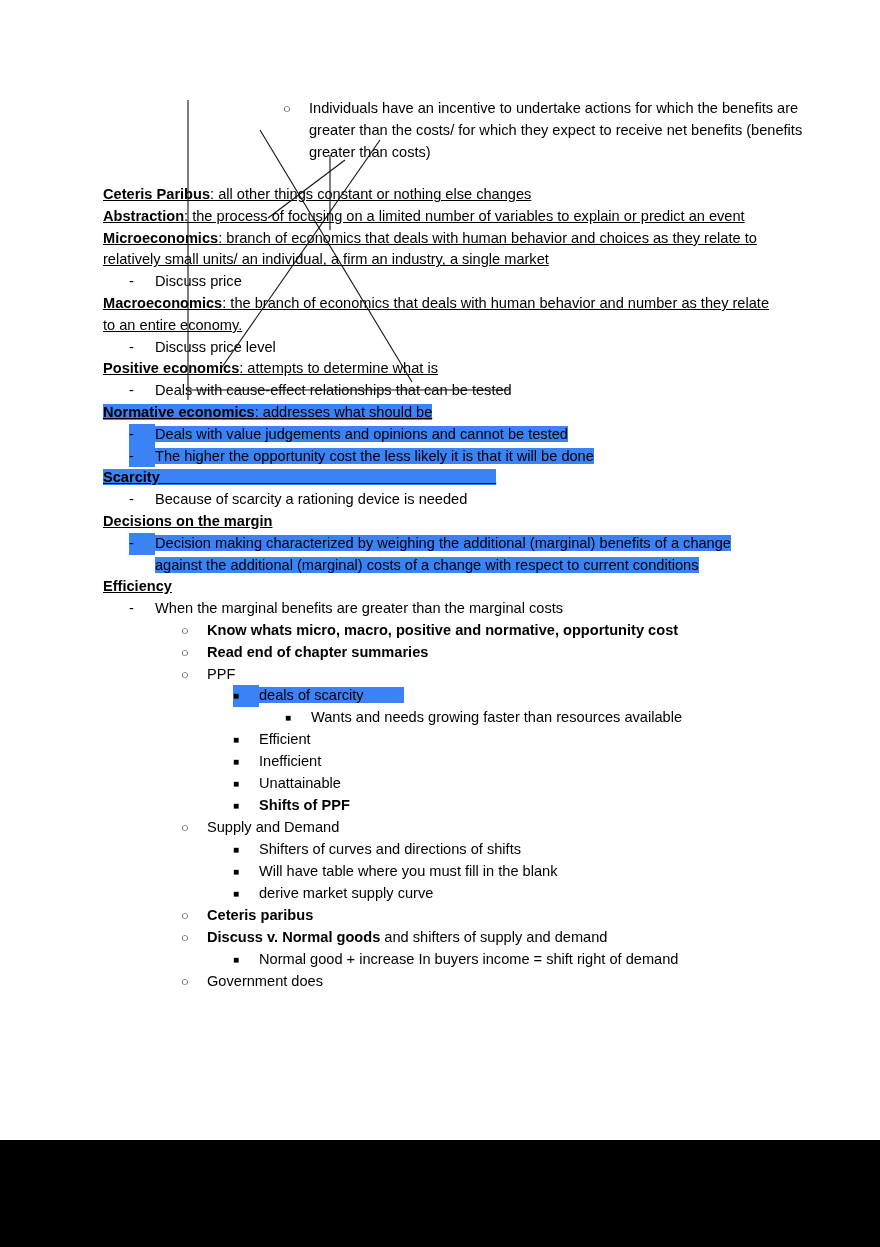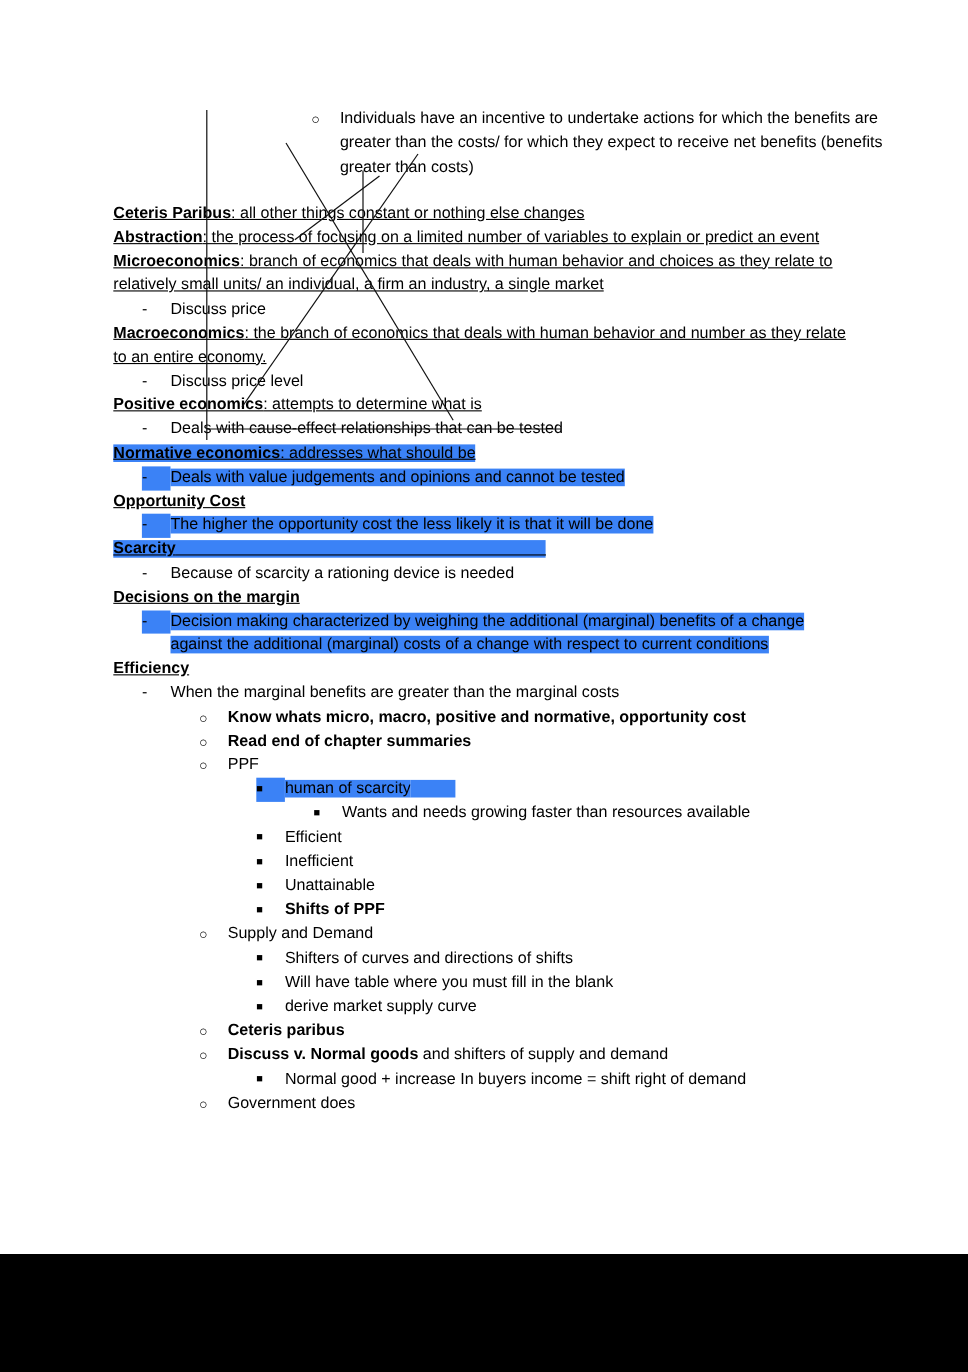--- a/index.html
+++ b/index.html
@@ -154,23 +154,20 @@
         </div>
 
         <div class="para">
           <span class="hl"><b>Normative economics</b><span>: addresses what should be</span></span>
         </div>
         <div class="row lvl-dash">
           <span class="bullet bullet-dash hl">-</span>
           <span class="txt"><span class="hl">Deals with value judgements and opinions and cannot be tested</span></span>
         </div>
 
-        <div class="para">
-          <b>Opportunity Cost</b>
-        </div>
         <div class="row lvl-dash">
           <span class="bullet bullet-dash hl">-</span>
           <span class="txt"><span class="hl">The higher the opportunity cost the less likely it is that it will be done</span></span>
         </div>
 
         <div class="para">
           <span class="hl"><b>Scarcity</b>&nbsp;&nbsp;&nbsp;&nbsp;&nbsp;&nbsp;&nbsp;&nbsp;&nbsp;&nbsp;&nbsp;&nbsp;&nbsp;&nbsp;&nbsp;&nbsp;&nbsp;&nbsp;&nbsp;&nbsp;&nbsp;&nbsp;&nbsp;&nbsp;&nbsp;&nbsp;&nbsp;&nbsp;&nbsp;&nbsp;&nbsp;&nbsp;&nbsp;&nbsp;&nbsp;&nbsp;&nbsp;&nbsp;&nbsp;&nbsp;&nbsp;&nbsp;&nbsp;&nbsp;&nbsp;&nbsp;&nbsp;&nbsp;&nbsp;&nbsp;&nbsp;&nbsp;&nbsp;&nbsp;&nbsp;&nbsp;&nbsp;&nbsp;&nbsp;&nbsp;&nbsp;&nbsp;&nbsp;&nbsp;&nbsp;&nbsp;&nbsp;&nbsp;&nbsp;&nbsp;&nbsp;&nbsp;&nbsp;&nbsp;&nbsp;&nbsp;&nbsp;&nbsp;&nbsp;&nbsp;&nbsp;&nbsp;&nbsp;</span>
         </div>
         <div class="row lvl-dash">
           <span class="bullet bullet-dash">-</span>
@@ -200,21 +197,21 @@
         <div class="row lvl-circle">
           <span class="bullet bullet-circle">○</span>
           <span class="txt b">Read end of chapter summaries</span>
         </div>
         <div class="row lvl-circle">
           <span class="bullet bullet-circle">○</span>
           <span class="txt">PPF</span>
         </div>
         <div class="row lvl-square">
           <span class="bullet bullet-square hl">■</span>
-          <span class="txt"><span class="hl">human of scarcity</span><span class="hl">&nbsp;&nbsp;&nbsp;&nbsp;&nbsp;&nbsp;&nbsp;&nbsp;&nbsp;&nbsp;</span></span>
+          <span class="txt"><span class="hl">deals of scarcity</span><span class="hl">&nbsp;&nbsp;&nbsp;&nbsp;&nbsp;&nbsp;&nbsp;&nbsp;&nbsp;&nbsp;</span></span>
         </div>
         <div class="row lvl-square2">
           <span class="bullet bullet-square">■</span>
           <span class="txt">Wants and needs growing faster than resources available</span>
         </div>
         <div class="row lvl-square">
           <span class="bullet bullet-square">■</span>
           <span class="txt">Efficient</span>
         </div>
         <div class="row lvl-square">

